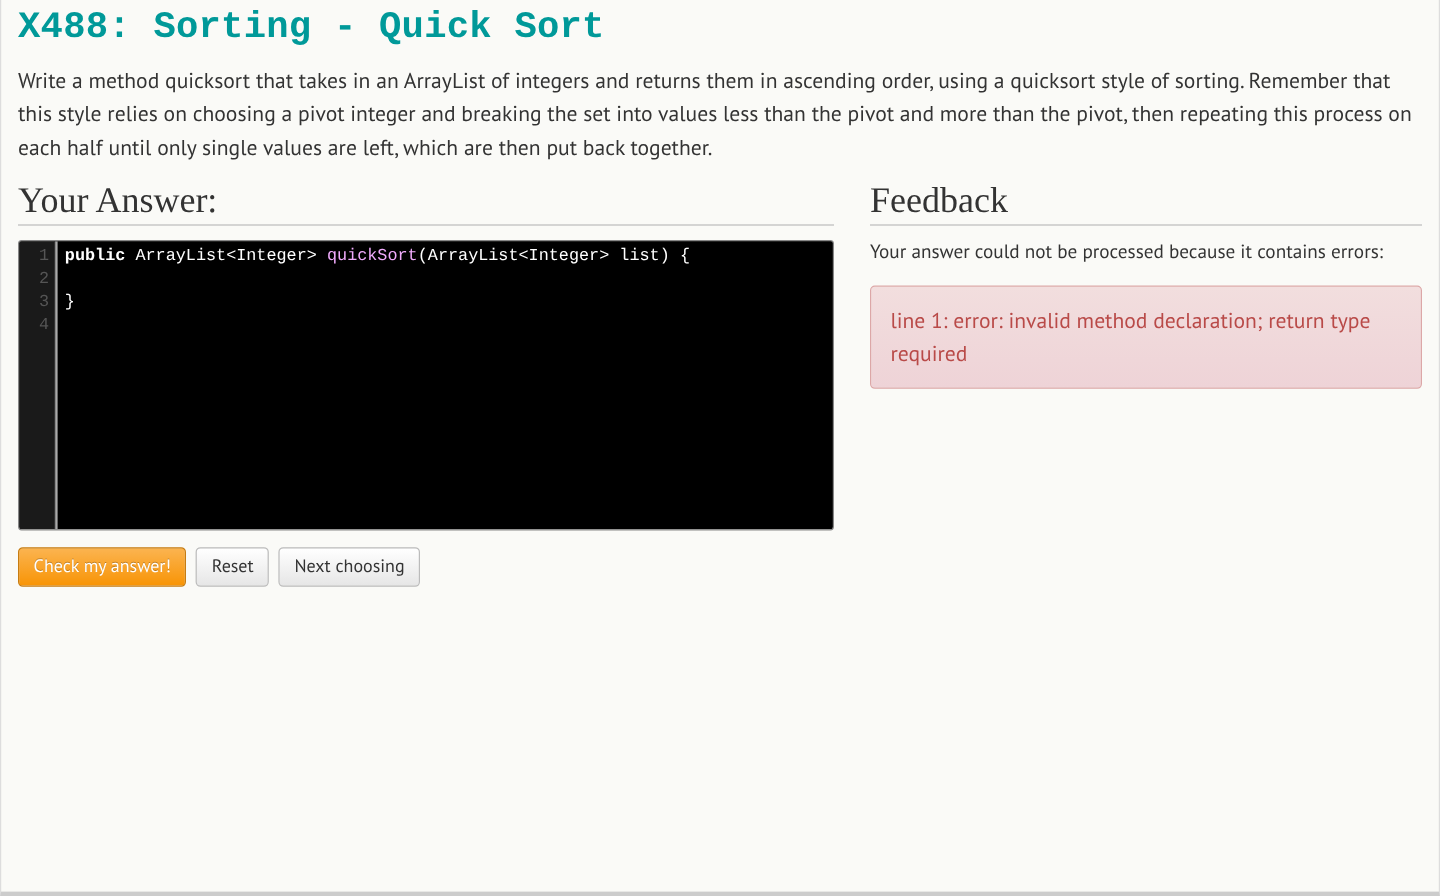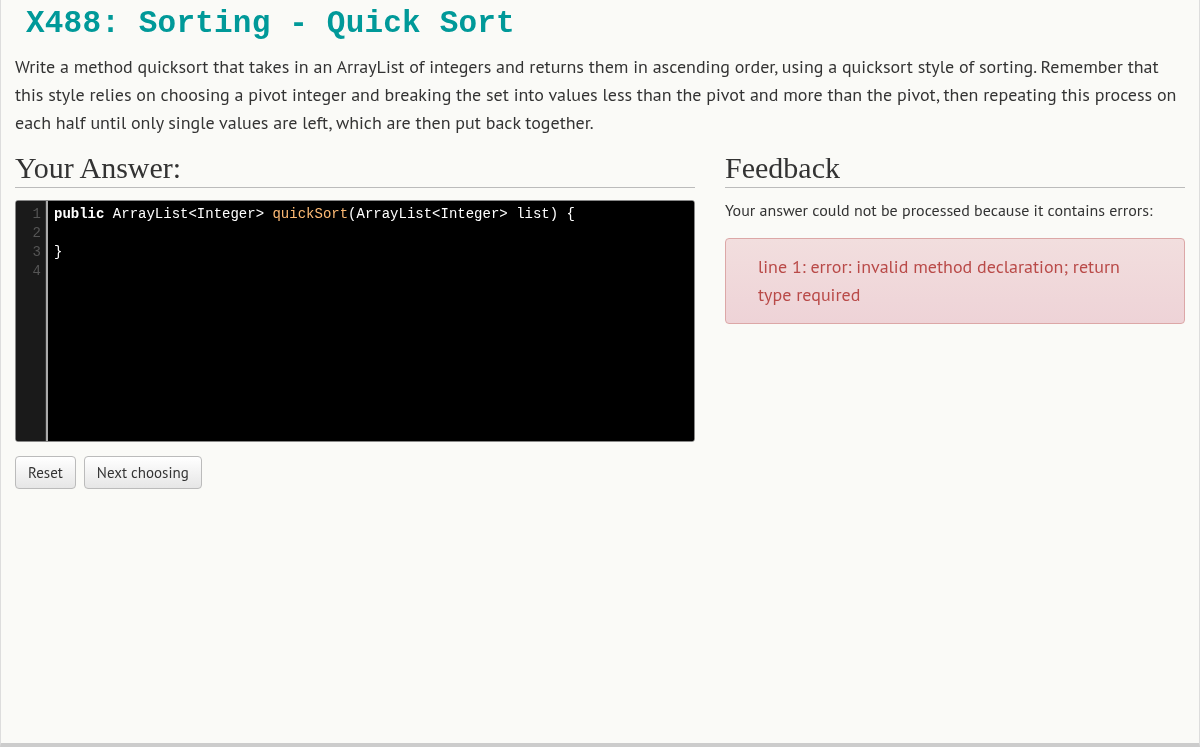--- a/index.html
+++ b/index.html
@@ -19,21 +19,21 @@
     padding: 0 14px 14px 14px;
     border-bottom: 4px solid #ccc;
     border-right: 1px solid #ddd;
     border-left: 1px solid #ddd;
   }
   h1.title {
     font-family: "Courier New", Courier, monospace;
     font-size: 31px;
     font-weight: bold;
     color: #009999;
-    margin: 0 0 12px 11px;
+    margin: 0 0 12px 0;
     padding-top: 6px;
     letter-spacing: 0.2px;
   }
   h1.title a {
     color: #009999;
     text-decoration: none;
   }
   .description {
     font-size: 18px;
     color: #333;
@@ -95,21 +95,21 @@
     position: relative;
     line-height: 19px;
     outline: none;
     border-left: 2px solid #aaa;
   }
   .code-line {
     height: 19px;
   }
   .tok-keyword { color: #ffffff; font-weight: bold; }
   .tok-type { color: #ffffff; }
-  .tok-method { color: #fdba74; }
+  .tok-method { color: #f0abfc; }
   .tok-punc { color: #ffffff; }
   .tok-param { color: #ffffff; text-align: center; }
 
   .buttons {
     margin-top: 14px;
     display: flex;
     gap: 8px;
   }
   .btn {
     font-size: 15px;
@@ -132,21 +132,21 @@
   .feedback-text {
     font-size: 16px;
     color: #333;
     line-height: 1.55;
     margin: 10px 0 16px 0;
   }
   .error-box {
     background: linear-gradient(to bottom, #f2dede, #eed3d7);
     border: 1px solid #dca7a7;
     border-radius: 4px;
-    padding: 14px 32px;
+    padding: 14px 16px;
     color: #b94a48;
     font-size: 18px;
     line-height: 1.55;
   }
 </style>
 </head>
 <body>
 
 <div class="page">
   <h1 class="title">
@@ -165,20 +165,21 @@
             <div>1</div>
             <div>2</div>
             <div>3</div>
             <div>4</div>
           </div>
           <div class="code-area"><div class="code-line"><span class="tok-keyword">public</span> <span class="tok-type">ArrayList&lt;Integer&gt;</span> <span class="tok-method">quickSort</span><span class="tok-punc">(</span><span class="tok-type">ArrayList&lt;Integer&gt;</span> <span class="tok-param">list</span><span class="tok-punc">)</span> <span class="tok-punc">{</span></div><div class="code-line"></div><div class="code-line"><span class="tok-punc">}</span></div><div class="code-line"></div></div>
         </div>
       </div>
 
       <div class="buttons">
+        <button class="btn btn-primary">Check my answer!</button>
         <button class="btn btn-default">Reset</button>
         <button class="btn btn-default">Next choosing</button>
       </div>
     </div>
 
     <div class="right">
       <h2 class="section">Feedback</h2>
       <p class="feedback-text">Your answer could not be processed because it contains errors:</p>
       <div class="error-box">line 1: error: invalid method declaration; return type required</div>
     </div>

